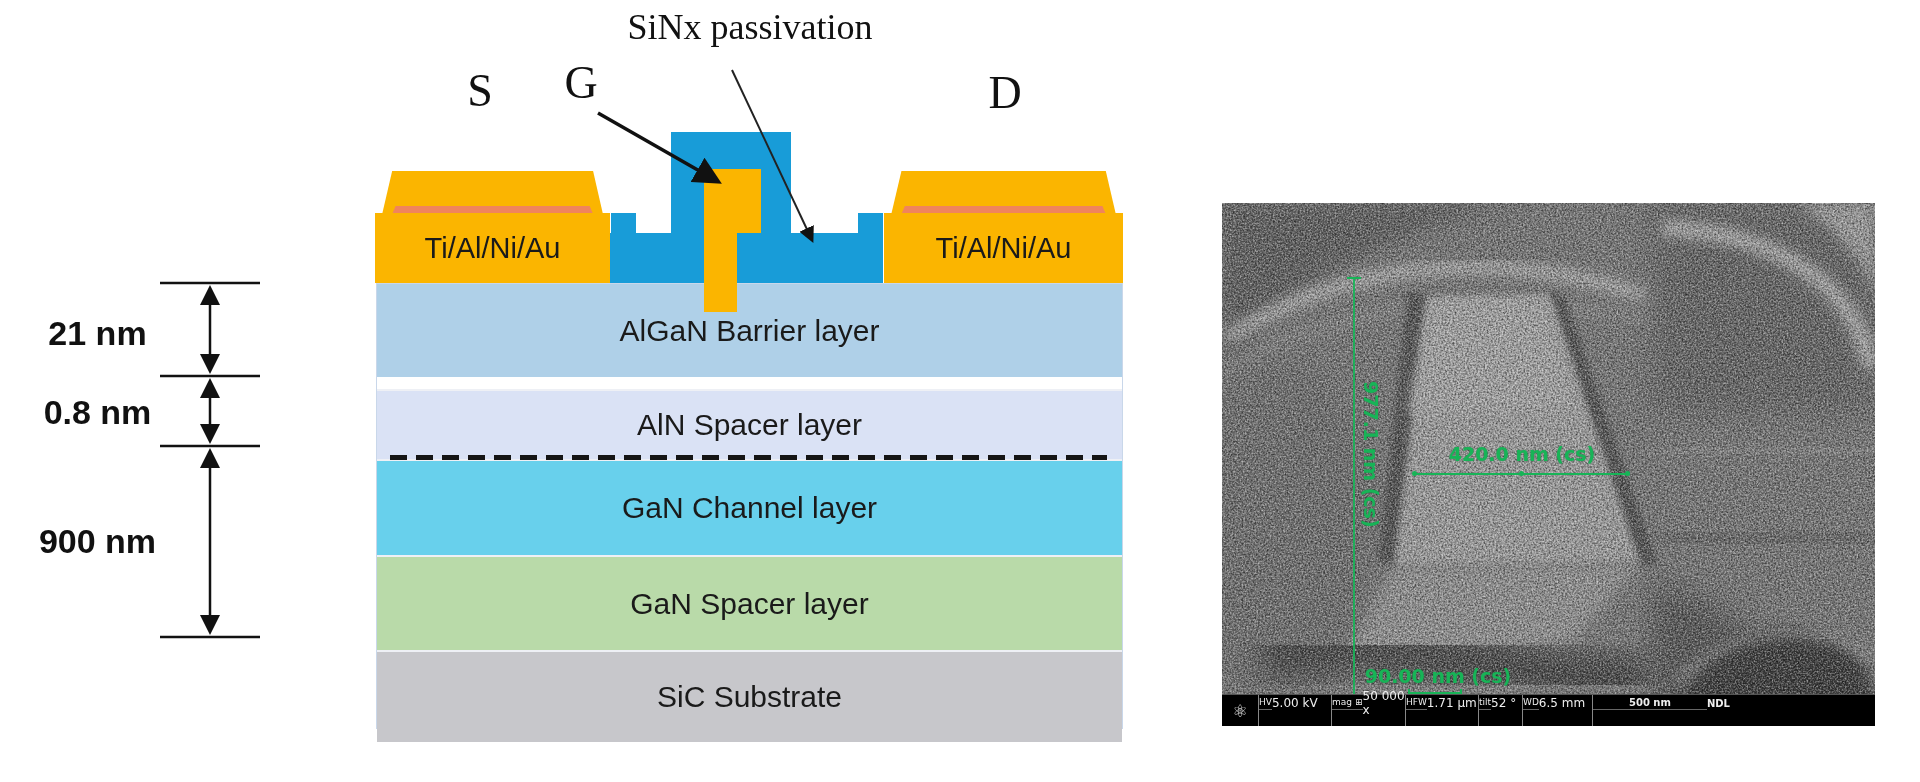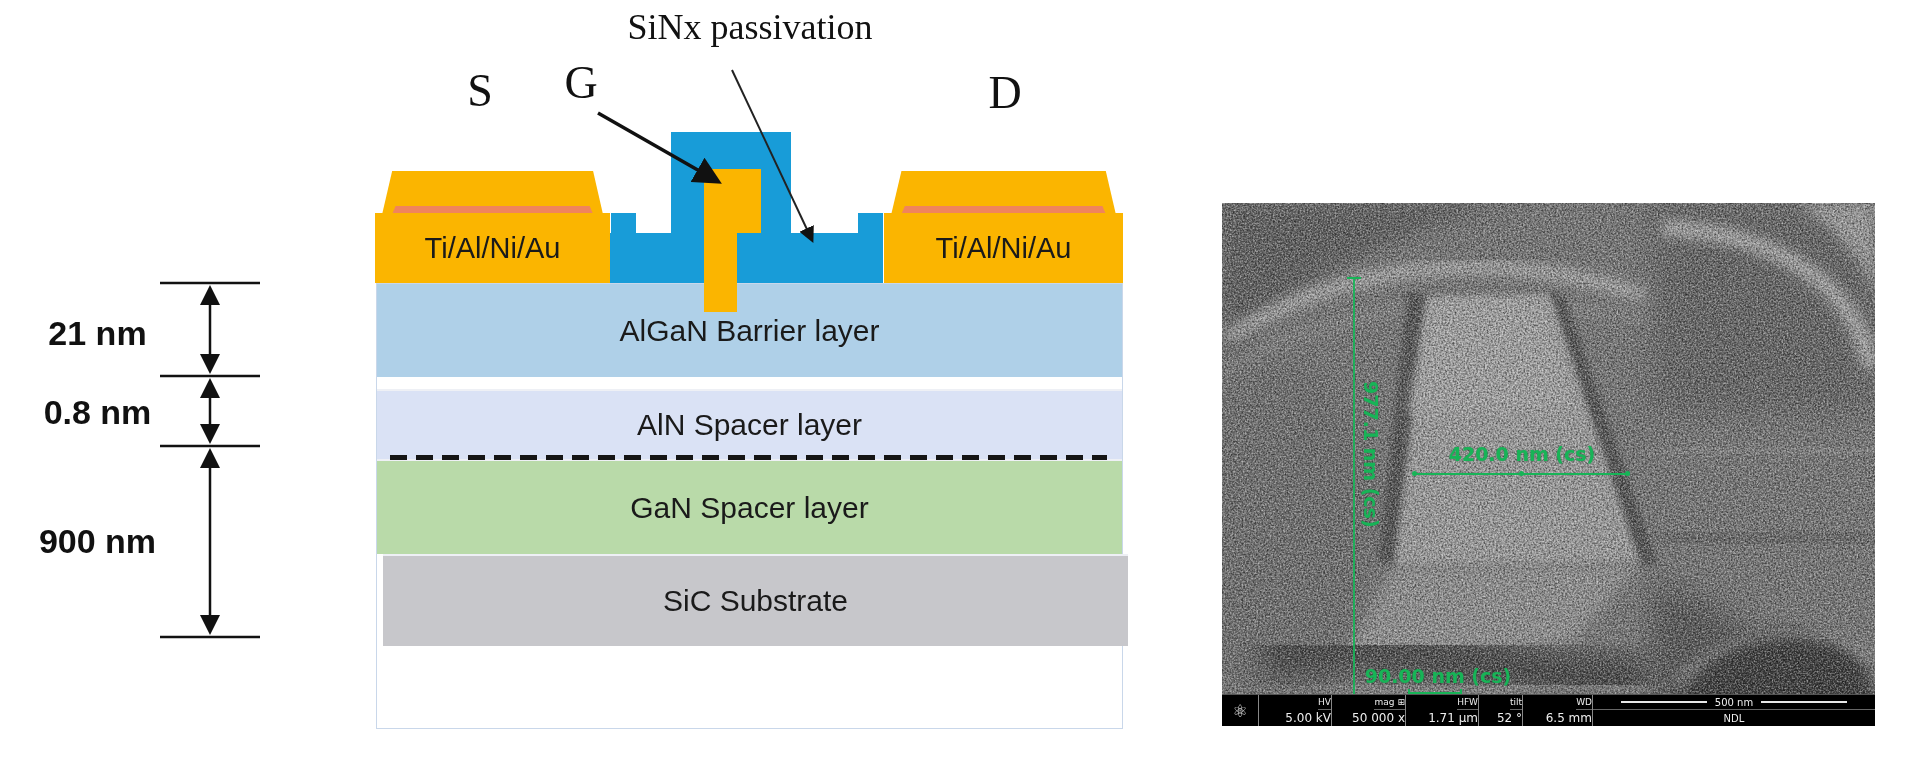--- a/index.html
+++ b/index.html
@@ -14,21 +14,21 @@
           left:600px;top:6px;width:300px;}
 
   .stack{left:376px;top:283px;width:747px;height:446px;border:1px solid #c9d7ea;box-sizing:border-box;}
   .layer{position:relative;width:100%;display:flex;align-items:center;justify-content:center;
          font-size:30px;color:#1a1a1a;box-sizing:border-box;}
   .layer+.layer{border-top:2px solid #eef0f5;}
   .l-algan{height:93px;background:#AFD0E8;}
   .l-aln{height:70px;background:#DAE2F5;margin-top:12px;}
   .l-ganch{height:96px;background:#68D0EC;}
   .l-ganbuf{height:95px;background:#B9DAA9;}
-  .l-sic{height:92px;background:#C7C7CB;margin-left:6px;}
+  .l-sic{height:92px;background:#C7C7CB;}
 
   .dashed2deg{left:390px;top:455px;width:717px;height:5px;
      background:repeating-linear-gradient(90deg,#151515 0 17px,transparent 17px 26px);}
 
   .cu-trap{background:#FBB500;}
   .cu-trap .inner{position:absolute;left:4px;right:4px;top:3px;bottom:0;background:#F0845C;
       display:flex;align-items:center;justify-content:center;font-size:32px;color:#222;}
   .trap{clip-path:polygon(7.3% 0%,92.8% 0%,100% 100%,0% 100%);margin-top:32px;}
   .ohmic{background:#FBB500;display:flex;align-items:center;justify-content:center;
          font-size:29px;color:#1a1a1a;}
@@ -38,26 +38,26 @@
   
   .sem{left:1222px;top:203px;width:653px;height:523px;background:#7d7d7d;overflow:hidden;}
   .sem .green{color:#17B457;font-family:"DejaVu Sans",sans-serif;font-size:19px;font-weight:bold;
               text-shadow:0 0 2px rgba(0,60,20,.4);}
   .gline{background:#17B457;}
   .gdot{width:5px;height:5px;border-radius:50%;background:#17B457;}
   .vtext{writing-mode:vertical-rl;}
 
   .infobar{left:0;bottom:0;width:100%;height:32px;background:#000;display:flex;
            font-family:"DejaVu Sans",sans-serif;color:#eee;border-top:1px solid #555;box-sizing:border-box;}
-  .cell{border-right:1px solid #888;display:flex;flex-direction:column;box-sizing:border-box;align-items:flex-end;}
+  .cell{border-right:1px solid #888;display:flex;flex-direction:row;box-sizing:border-box;}
   .cell .lab{height:15px;border-bottom:1px solid #666;display:flex;align-items:center;justify-content:center;
              font-size:9px;gap:3px;box-sizing:border-box;}
   .cell .val{height:16px;display:flex;align-items:center;justify-content:center;font-size:12px;}
   .logo-cell{width:36px;align-items:center;justify-content:center;display:flex;border-right:1px solid #888;}
-  .scale-cell{flex:1;display:flex;flex-direction:column;}
+  .scale-cell{flex:1;display:flex;flex-direction:row;font-weight:bold;}
   .scale-row{height:15px;border-bottom:1px solid #666;display:flex;align-items:center;padding:0 28px;
              gap:8px;font-size:10px;box-sizing:border-box;}
   .scale-row .bar{flex:1;height:2px;background:#e8e8e8;}
   .ndl-row{height:16px;display:flex;align-items:center;justify-content:center;font-size:10px;}
 </style>
 </head>
 <body>
 
 <div id="page">
 
@@ -69,20 +69,23 @@
   <div class="abs terminal" style="left:541px;top:56px;">G</div>
   <div class="abs terminal" style="left:965px;top:66px;">D</div>
   <div class="abs passiv">SiNx passivation</div>
 
   <div class="abs stack">
     <div class="layer l-algan">
         <span>AlGaN Barrier layer</span>
       </div>
     <div class="layer l-aln">
         <span>AlN Spacer layer</span>
+      </div>
+    <div class="layer l-ganch">
+        <span>GaN Channel layer</span>
       </div>
     <div class="layer l-ganbuf">
         <span>GaN Spacer layer</span>
       </div>
     <div class="layer l-sic">
         <span>SiC Substrate</span>
       </div>
   </div>
 
   <div class="abs dashed2deg"></div>

